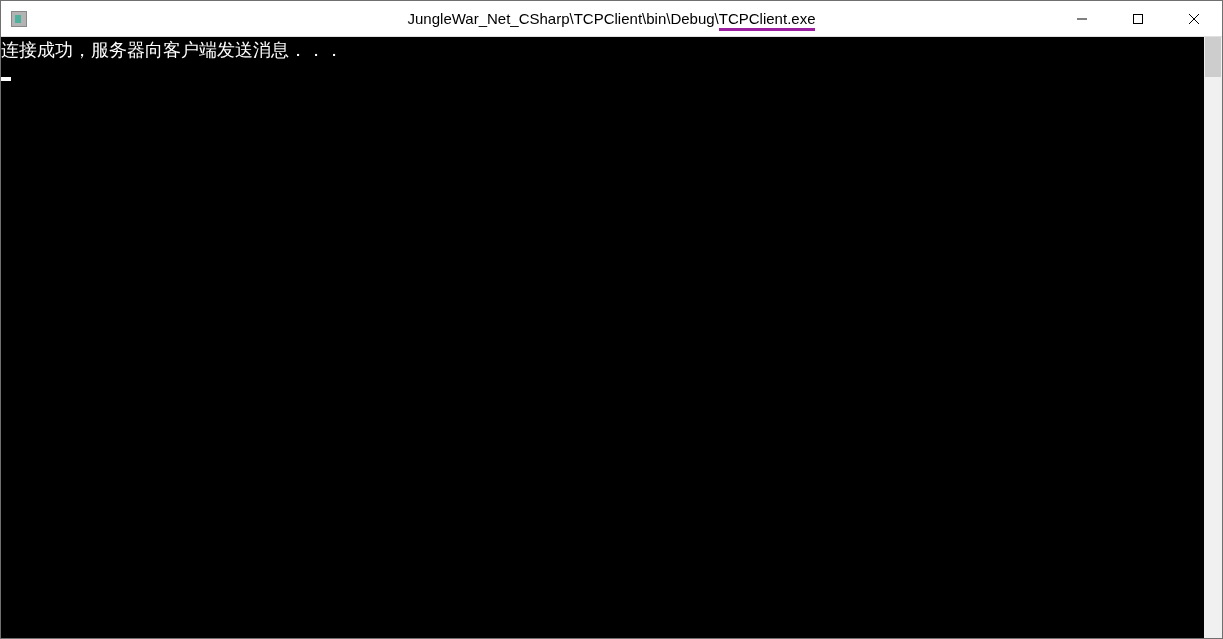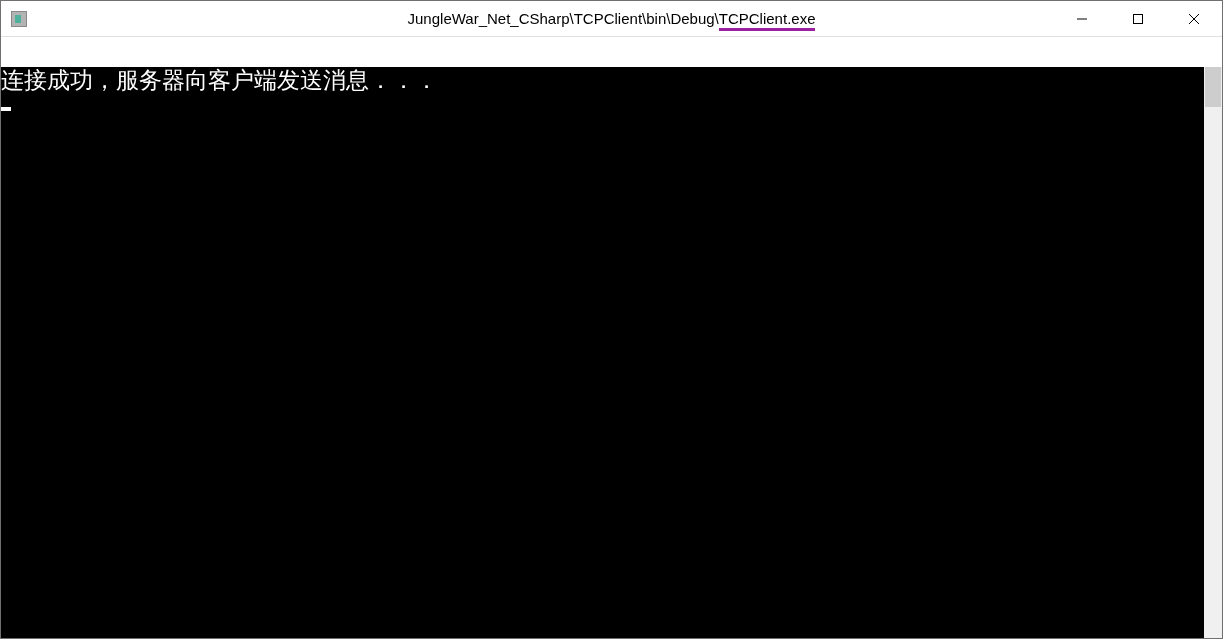--- a/index.html
+++ b/index.html
@@ -13,21 +13,20 @@
       font-family: "Segoe UI", "Microsoft YaHei", sans-serif;
       background: #fff;
       overflow: hidden;
     }
     .window {
       width: 100%;
       height: 100%;
       border: 1px solid #707070;
       display: flex;
       flex-direction: column;
-      gap: 30px;
     }
     .titlebar {
       height: 36px;
       background: #ffffff;
       display: flex;
       align-items: center;
       position: relative;
       border-bottom: 1px solid #e0e0e0;
     }
     .app-icon {
@@ -83,21 +82,21 @@
       flex: 1;
       display: flex;
       background: #000;
       overflow: hidden;
     }
     .console {
       flex: 1;
       background: #000;
       color: #fff;
       font-family: "NSimSun", "SimSun", "Consolas", monospace;
-      font-size: 23px;
+      font-size: 18px;
       line-height: 22px;
       padding: 2px 0 3px 0;
       white-space: pre;
       overflow: hidden;
     }
     .cursor {
       display: inline-block;
       width: 10px;
       height: 4px;
       background: #ffffff;

